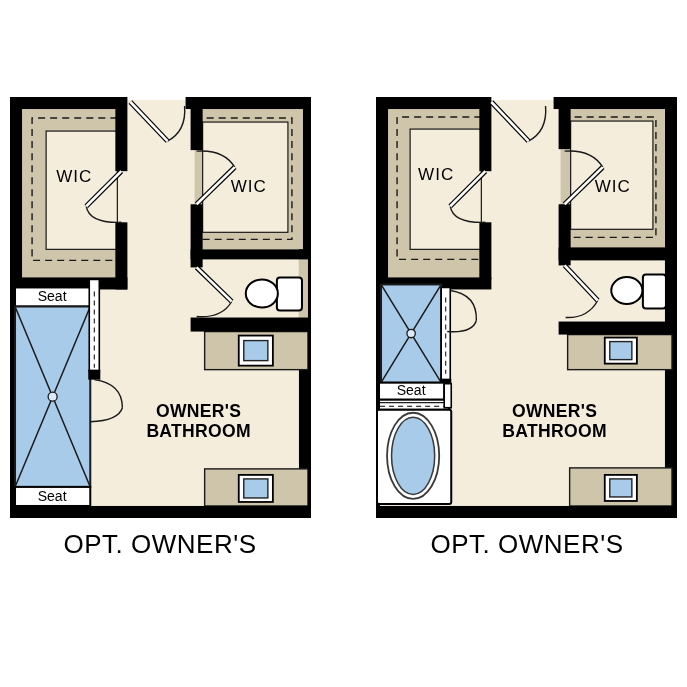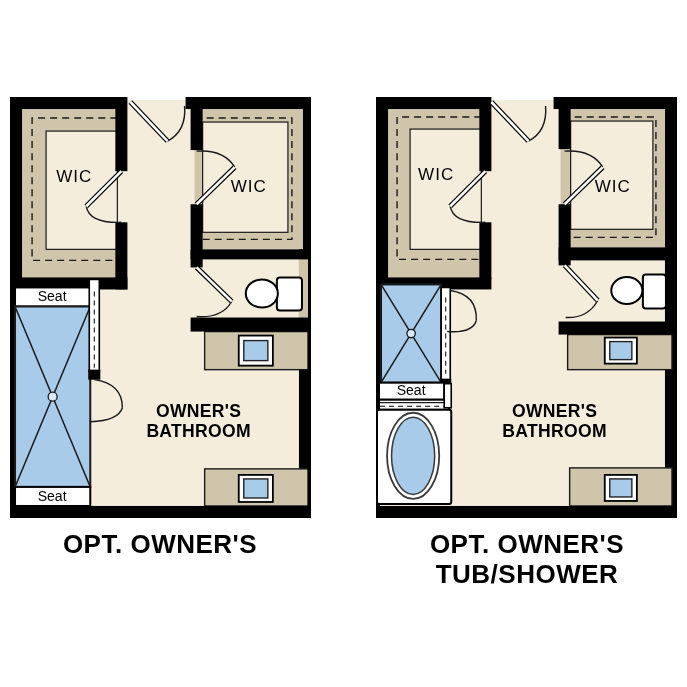--- a/index.html
+++ b/index.html
@@ -4,21 +4,21 @@
 <style>
   html,body{margin:0;padding:0;}
   body{width:687px;height:687px;background:#ffffff;position:relative;overflow:hidden;
        font-family:"Liberation Sans", sans-serif;}
   .canvas{position:absolute;left:0;top:0;width:687px;height:687px;background:#ffffff;}
   .plan{position:absolute;top:97px;width:301px;height:421px;}
   .plan.left{left:10px;}
   .plan.right{left:376px;}
   .plan svg{width:100%;height:100%;display:block;}
   .plan-title{position:absolute;top:529px;width:320px;text-align:center;
-              font-weight:bold;font-size:26px;line-height:30px;color:#000;
+              font-weight:normal;font-size:26px;line-height:30px;color:#000;
               letter-spacing:0.5px;white-space:nowrap;}
   .plan-title.left{left:0px;}
   .plan-title.right{left:367px;}
 
   
   .wall{fill:#000000;}
   .floor{fill:#f4eddc;}
   .tan{fill:#cfc5ab;}
   .tanline{fill:#cfc5ab;stroke:#1a1a1a;stroke-width:1.4;}
   .cream-inset{fill:#f4eddc;stroke:#1a1a1a;stroke-width:1.2;}
@@ -234,16 +234,15 @@
       <text class="lbl lbl-room" x="178" y="319" text-anchor="middle">OWNER'S</text>
       <text class="lbl lbl-room" x="178" y="339" text-anchor="middle">BATHROOM</text>
     </svg>
   </div>
 
   <div class="plan-title left">
     <div>OPT. OWNER'S</div>
   </div>
   <div class="plan-title right">
     <div>OPT. OWNER'S</div>
-    <div>TUB/SHOWER</div>
   </div>
 
 </div>
 
 </body></html>

